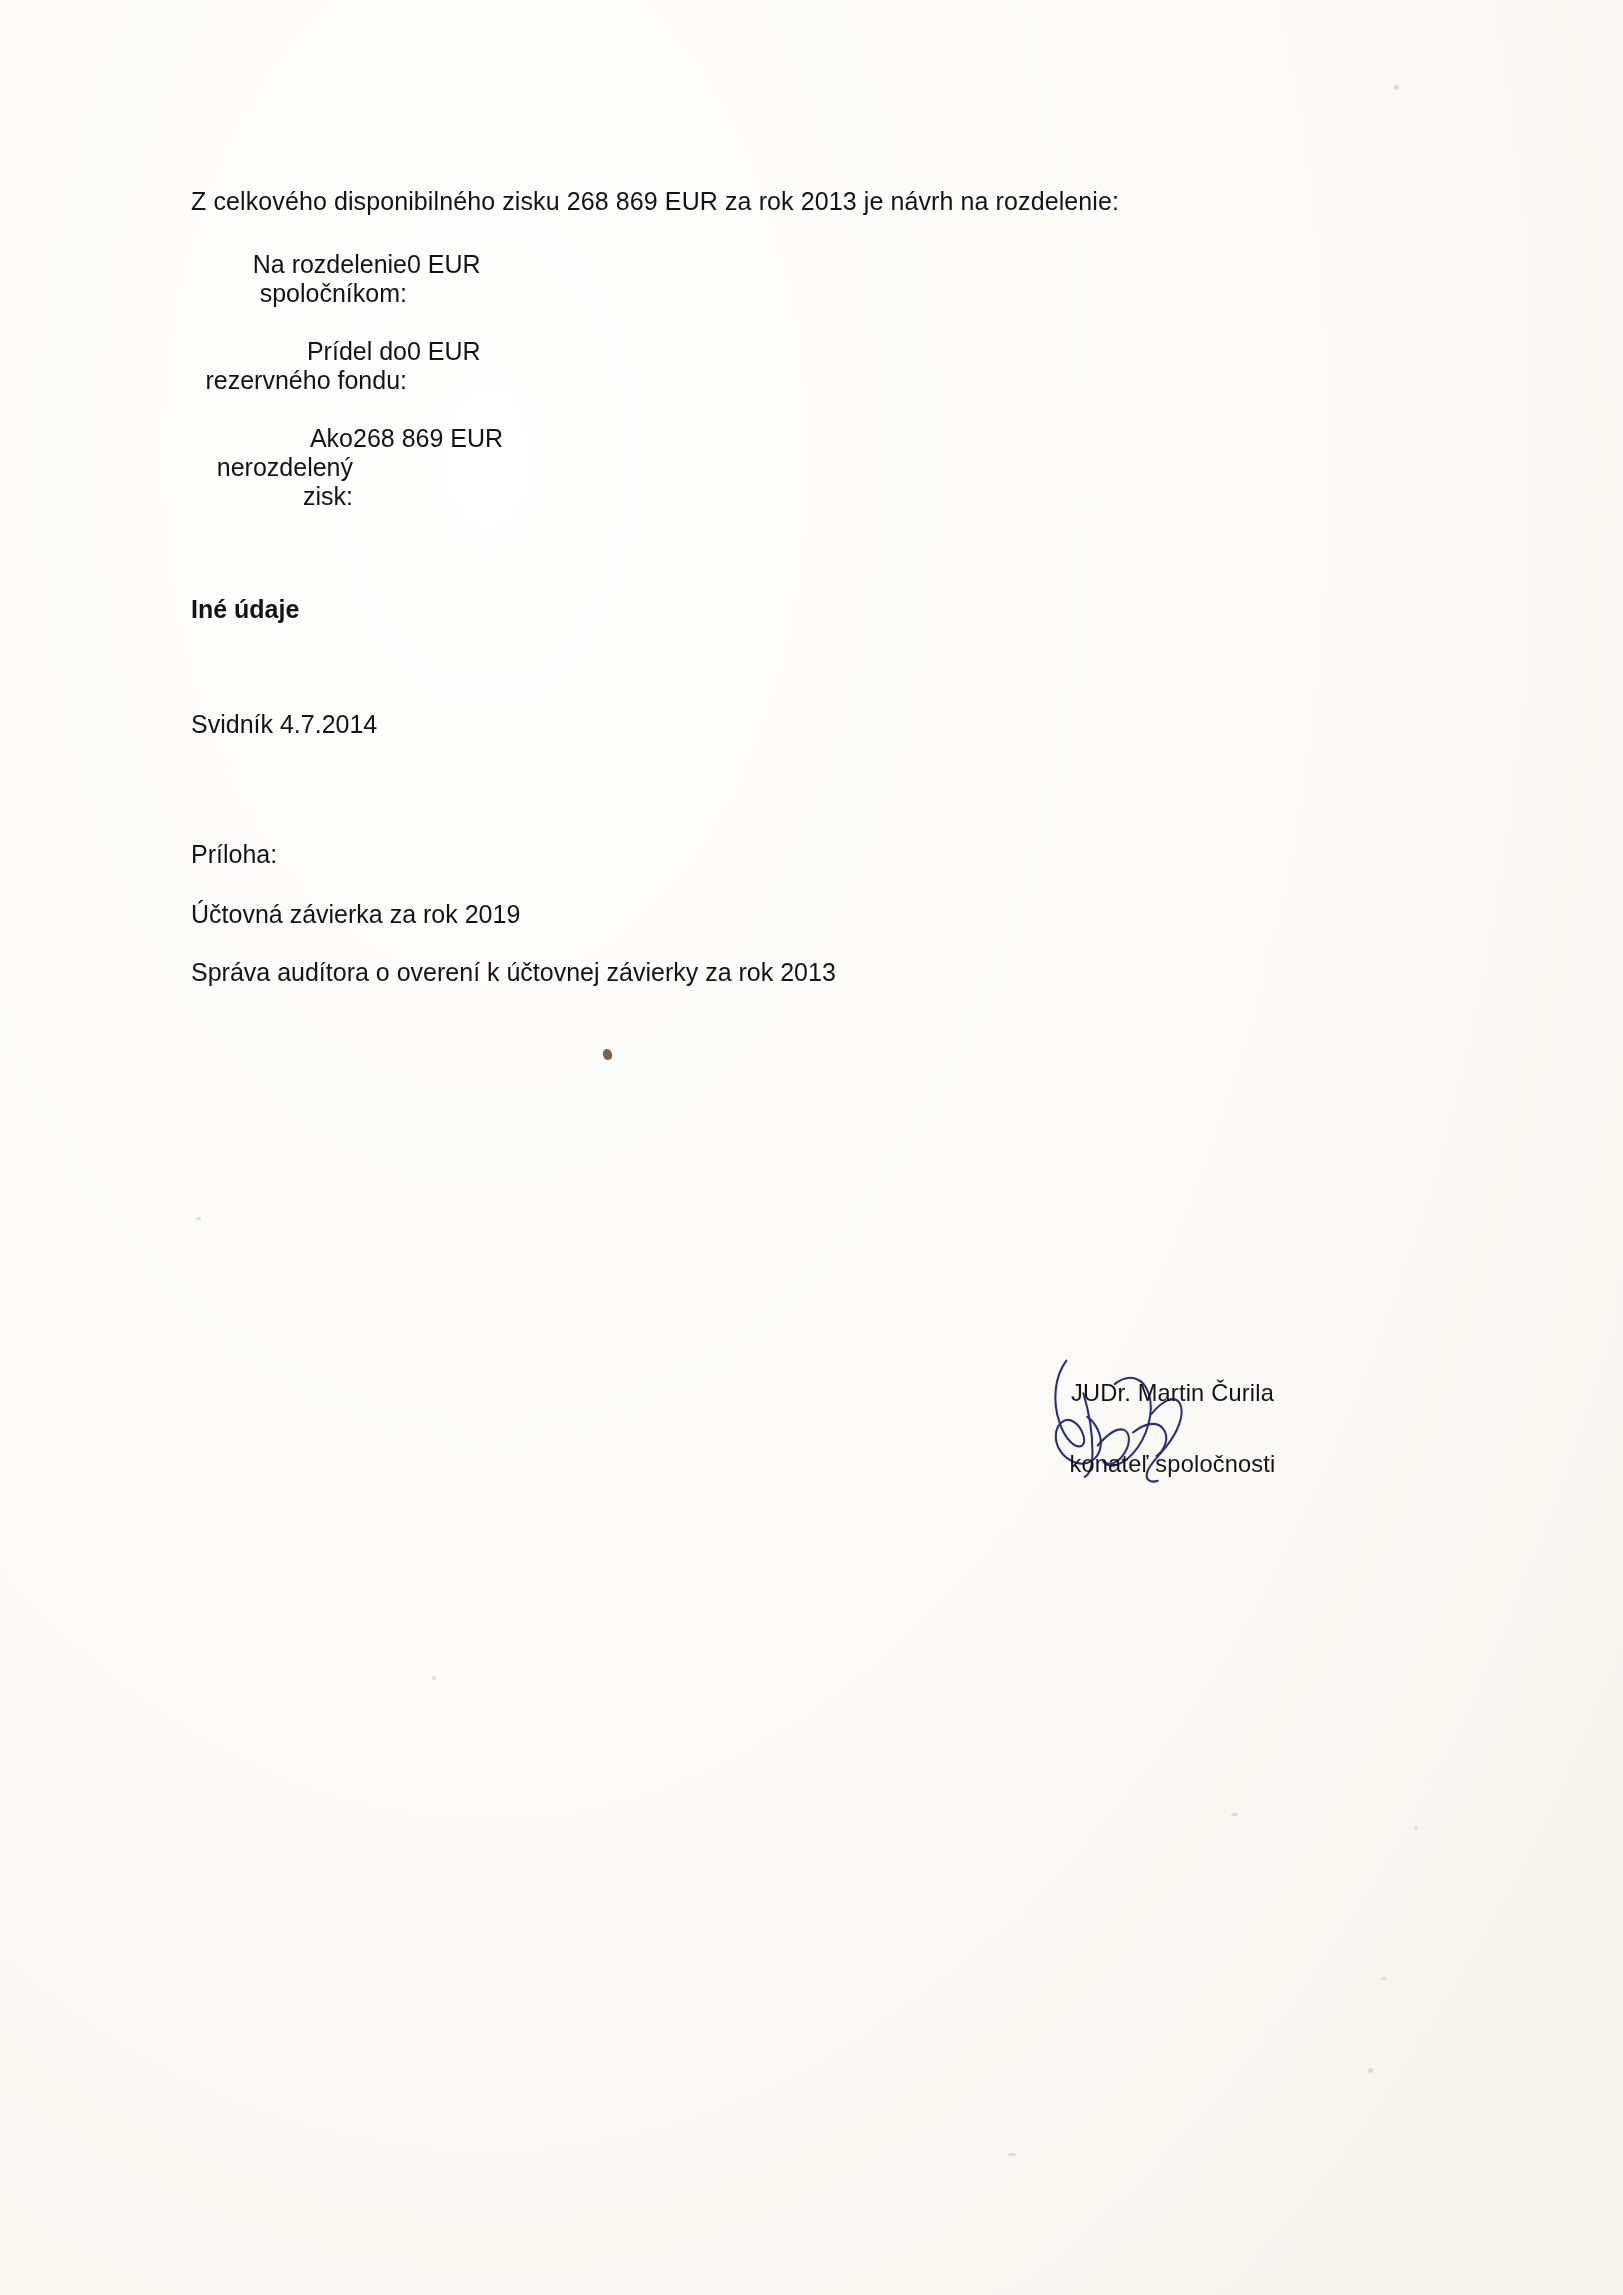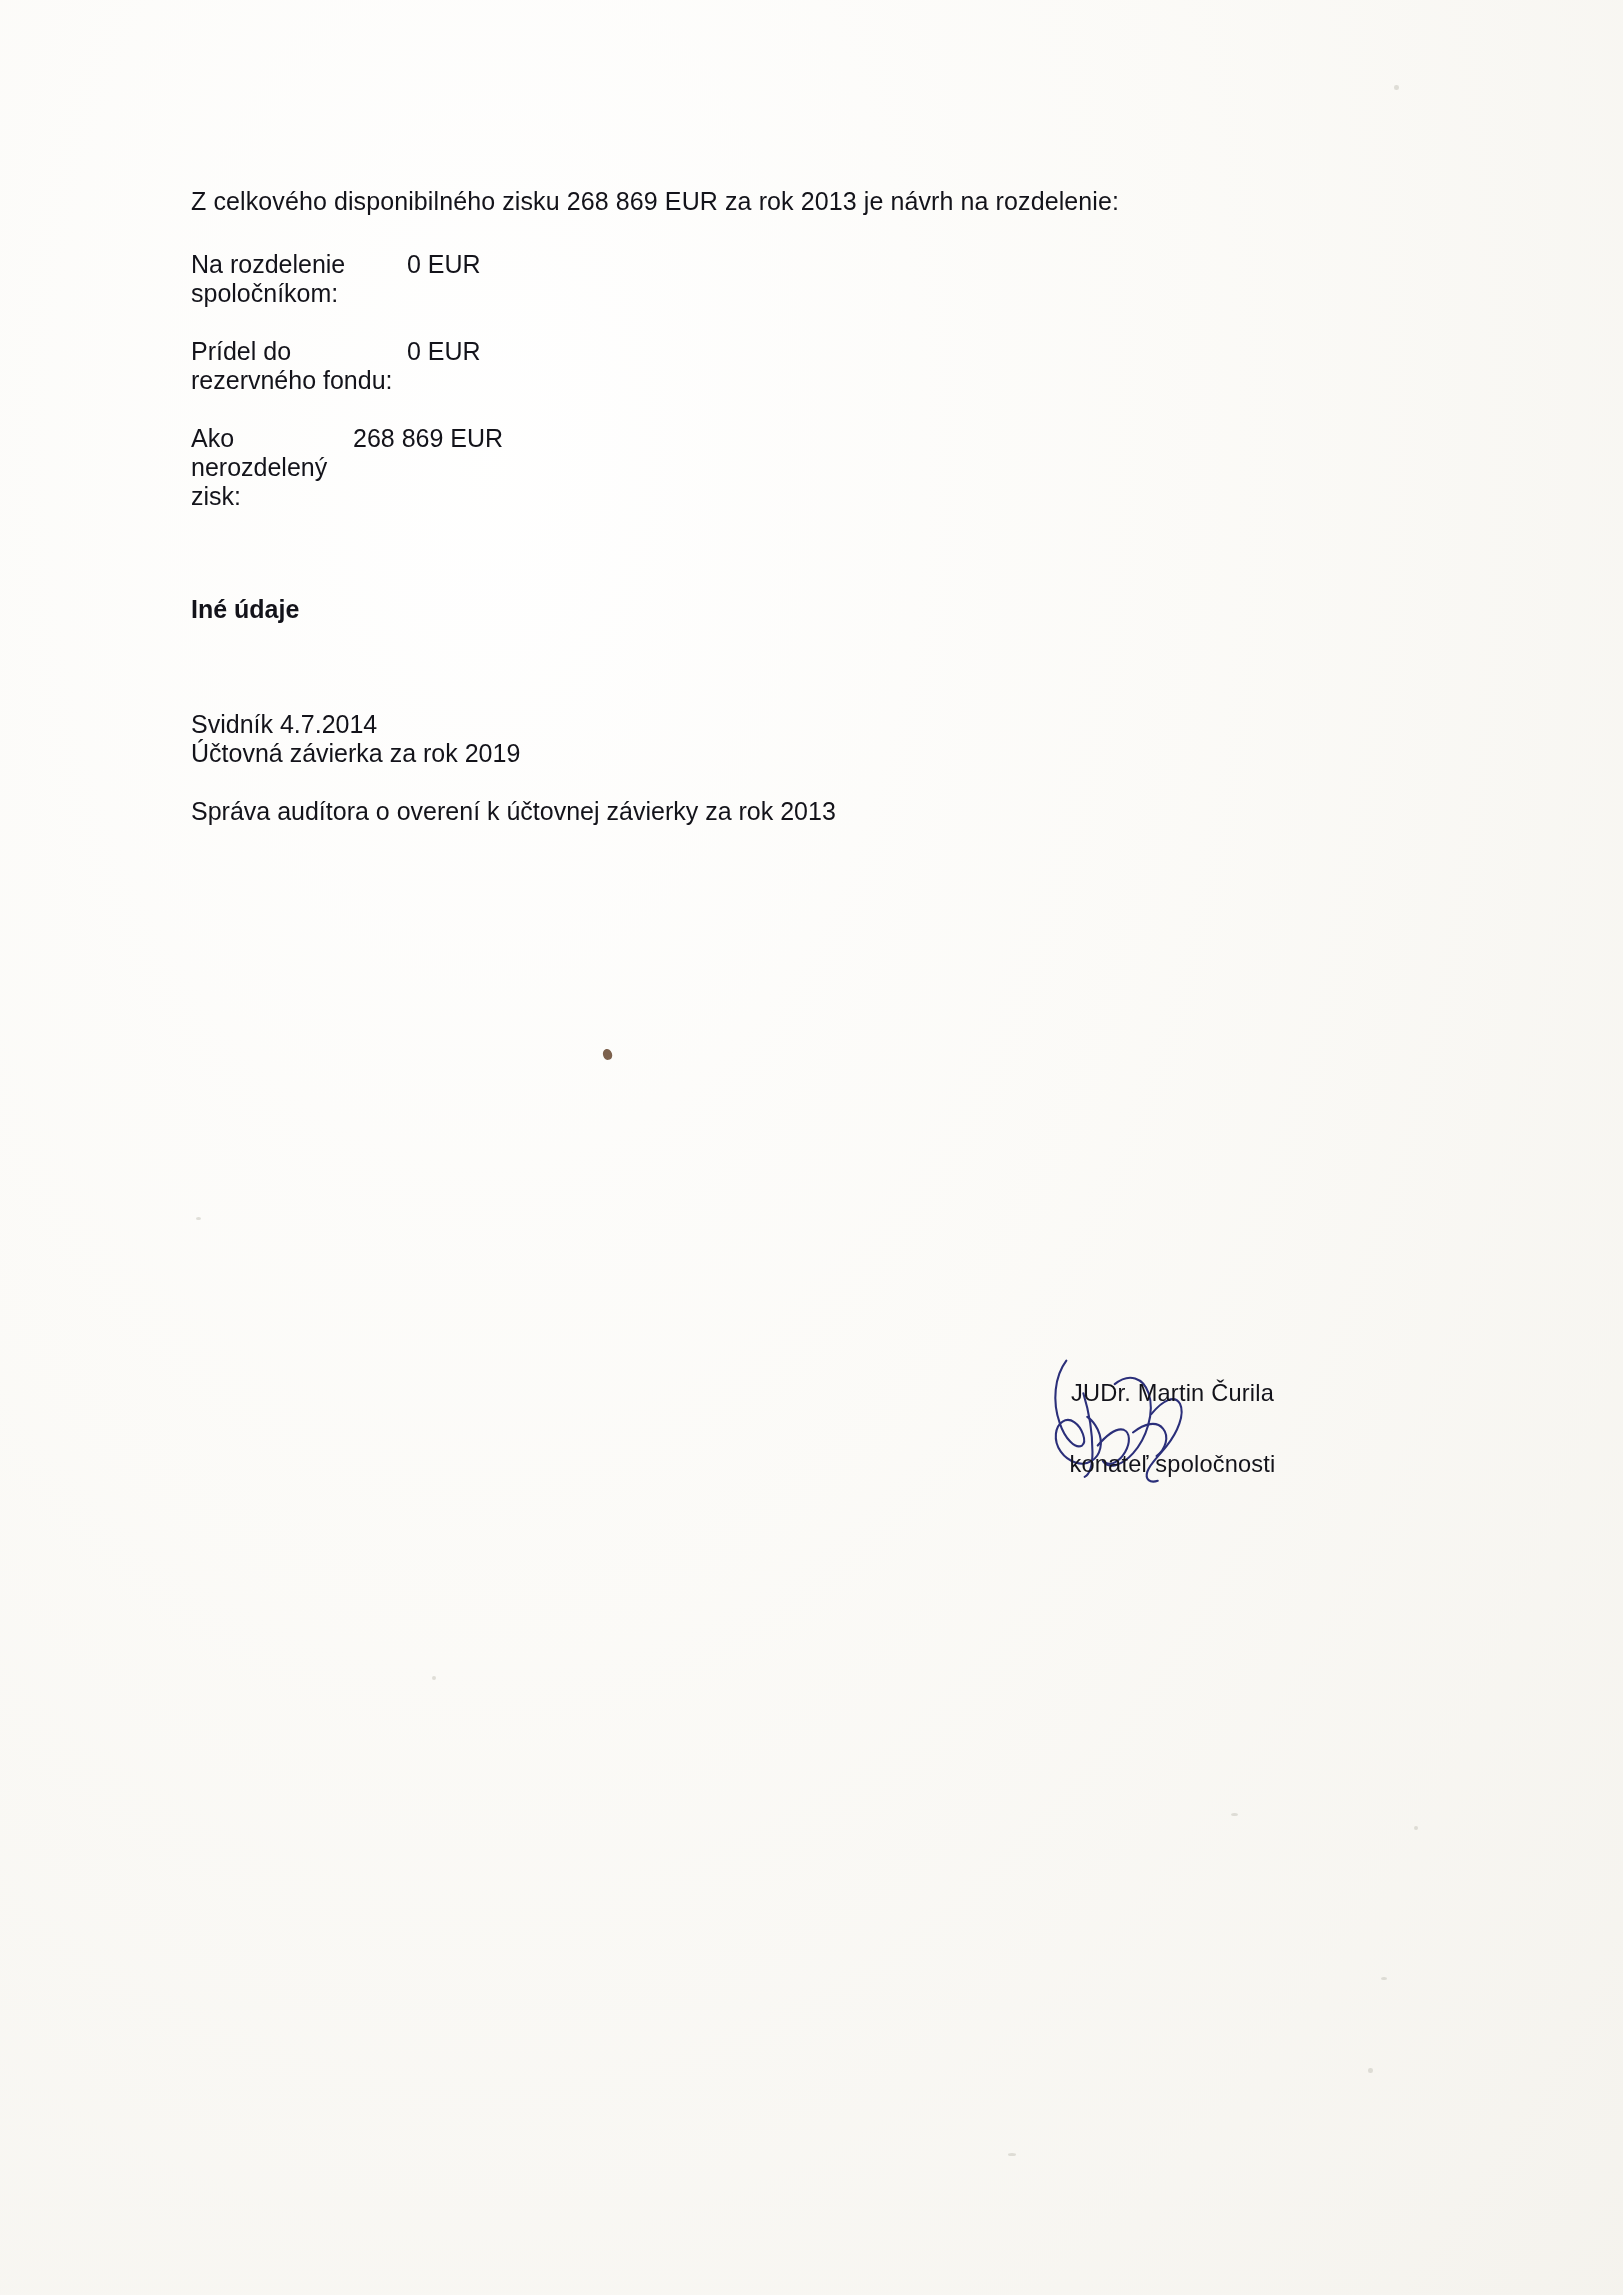--- a/index.html
+++ b/index.html
@@ -52,20 +52,21 @@
     margin-bottom: 30px;
   }
   .row {
     display: flex;
     align-items: baseline;
     margin-bottom: 29px;
     font-size: 25px;
   }
   .row .label {
     display: inline-block;
+    text-align: right;
   }
   .row .value {
     display: inline-block;
     white-space: nowrap;
   }
   .w-spol .label { width: 216px; }
   .w-prid .label { width: 216px; }
   .w-nero .label { width: 162px; }
   .section-head {
     font-size: 25px;
@@ -160,20 +161,21 @@
       <span class="label">Ako nerozdelený zisk:</span>
       <span class="value">268 869 EUR</span>
     </div>
 
     <div class="section-head">Iné údaje</div>
 
 
 
     <p class="place-date">Svidník 4.7.2014</p>
 
+    <p class="attach-head">Príloha:</p>
 
     <p class="attach-item">Účtovná závierka za rok 2019</p>
 
     <p class="attach-item">Správa audítora o overení k účtovnej závierky za rok 2013</p>
 
     <div class="ink-dot"></div>
 
     <svg class="sig-svg" viewBox="0 0 320 260">
       <g fill="none" stroke="#2b2f7a" stroke-width="3.2" stroke-linecap="round" stroke-linejoin="round">
         <path d="M48,10 C30,34 26,72 38,106 C46,130 62,146 72,140 C80,134 72,112 60,104 C48,96 34,104 32,122 C30,142 44,160 62,166 C80,172 96,162 100,144 C104,124 92,104 80,96"></path>

